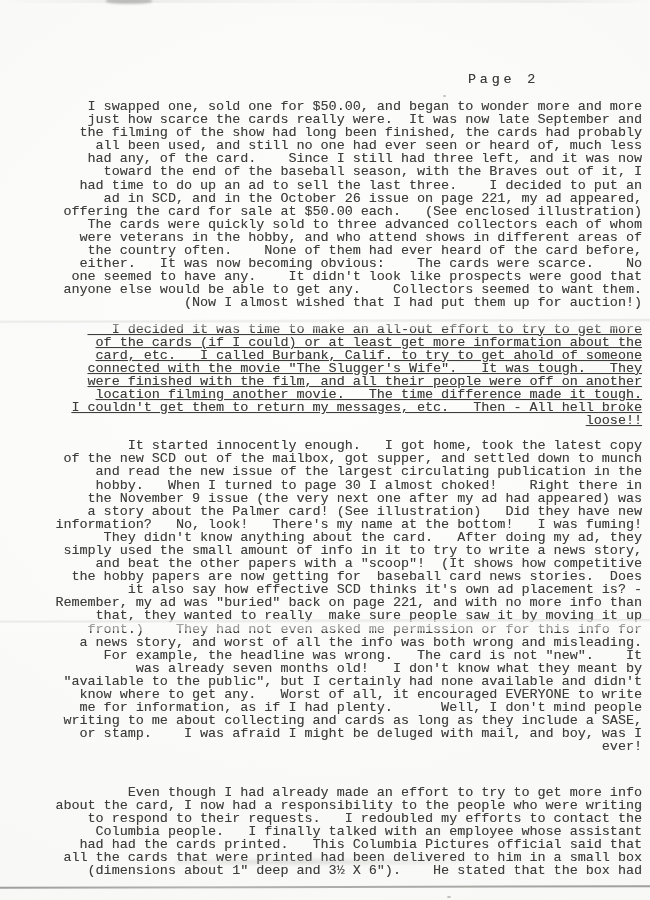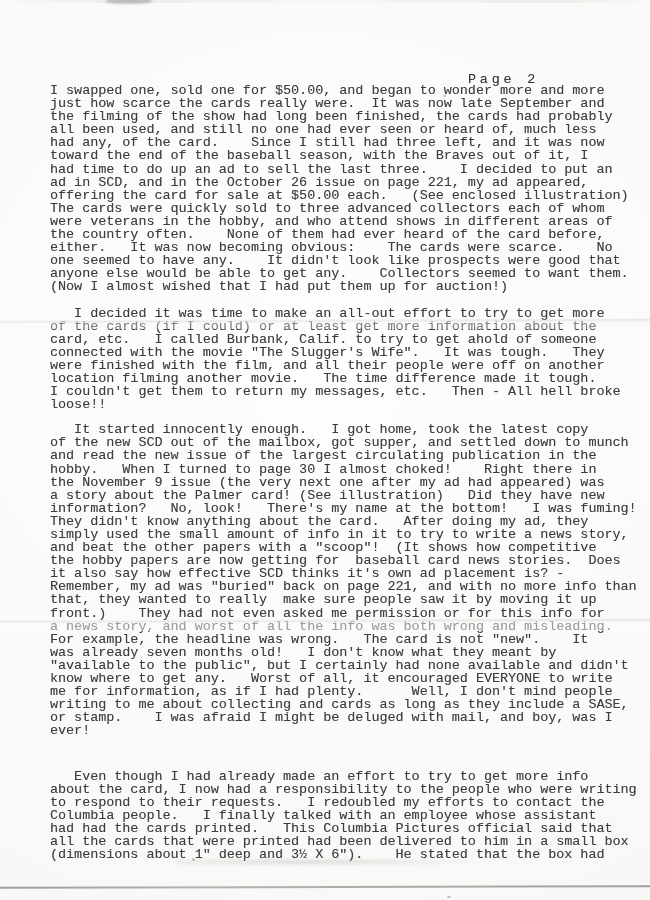--- a/index.html
+++ b/index.html
@@ -15,32 +15,33 @@
       radial-gradient(ellipse 120% 80% at 50% 40%, rgba(255,255,255,0.6), rgba(234,234,231,0.25)),
       #fbfbf9;
   }
   .page-number {
     position:absolute; left:468px; top:73px;
     font-size:13.4px; line-height:14px; letter-spacing:3.8px;
     color:#3b3b3b; text-shadow:0 0 0.5px rgba(59,59,59,0.55);
     white-space:pre;
   }
   .body-text {
-    position:absolute; left:50px; top:84px; width:592px;
+    position:absolute; left:50px; top:100px; width:592px;
     color:#3d3d3d;
     filter:blur(0.22px);
     text-shadow:0.2px 0.2px 0.4px rgba(60,60,60,0.4);
+    text-align:right;
   }
   pre.para {
     margin:0; padding:0;
     font-family:inherit;
     font-size:13.4px; line-height:13.1px;
     white-space:pre;
   }
-  pre.para.p2 { margin-top:13px; }
+  pre.para.p2 { margin-top:13px;text-decoration:underline; }
   pre.para.p3 { margin-top:12px; }
   pre.para.p4 { margin-top:32px; }
 
   
   .fold-crease { position:absolute; left:-4px; width:660px; height:4px; }
   .fold-crease.upper {
     top:319px; transform:rotate(-0.15deg);
     background:linear-gradient(180deg, rgba(205,205,201,0) 0%, rgba(196,196,192,0.5) 50%, rgba(205,205,201,0) 100%);
   }
   .fold-crease.lower {

